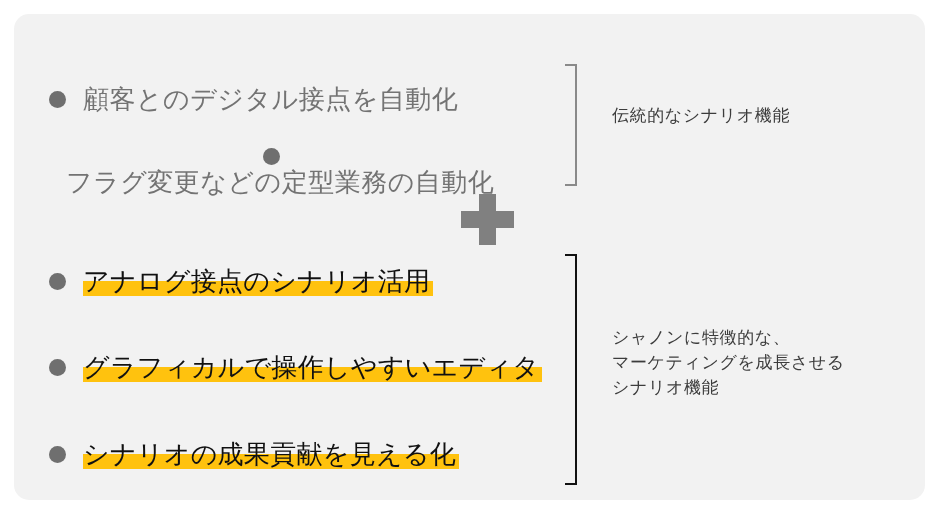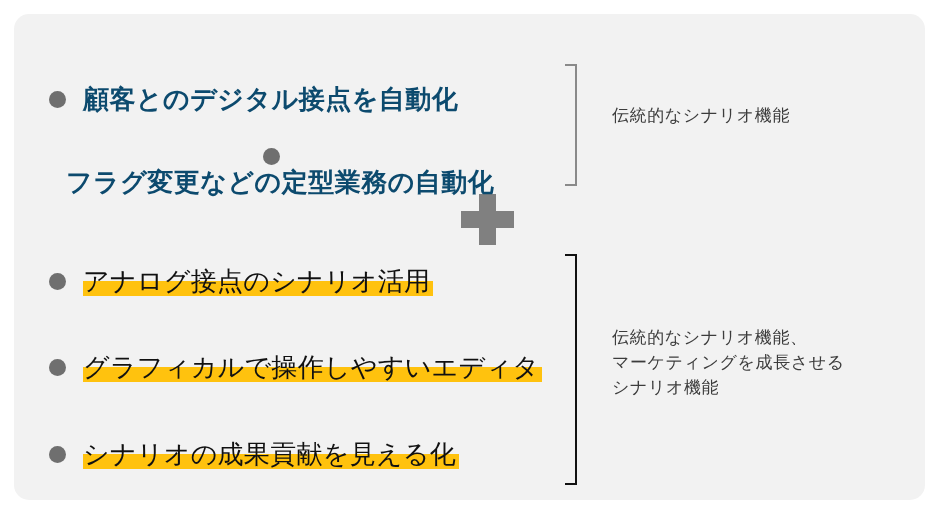--- a/index.html
+++ b/index.html
@@ -47,25 +47,25 @@
   }
   .bullet-text-wrap {
     position: relative;
     margin-left: 17px;
     display: inline-block;
   }
   .bullet-text {
     position: relative;
     z-index: 2;
     white-space: nowrap;
-    color: #0c4a6e;
+    color: #737373;
     font-size: 26px;
     line-height: 34px;
     letter-spacing: 0.5px;
-    font-weight: 700;
+    font-weight: 400;
   }
   .bullet-text.emph {
     color: #111111;
     font-weight: 400;
     letter-spacing: 0.3px;
   }
   .hl {
     position: absolute;
     left: 0;
     right: -3px;
@@ -194,18 +194,18 @@
     <div class="bullet-row" id="row-bot-2">
       <div class="bullet-dot"></div>
       <div class="bullet-text-wrap">
         <div class="hl"></div>
         <div class="bullet-text emph">グラフィカルで操作しやすいエディタ</div>
       </div>
     </div>
 
     <div class="bracket" id="bracket-bottom"></div>
 
-    <div class="side-label" id="label-bottom">伝統的なシナリオ機能、
+    <div class="side-label" id="label-bottom">シャノンに特徴的な、
 マーケティングを成長させる
 シナリオ機能</div>
 
   </div>
 </div>
 
 </body></html>

